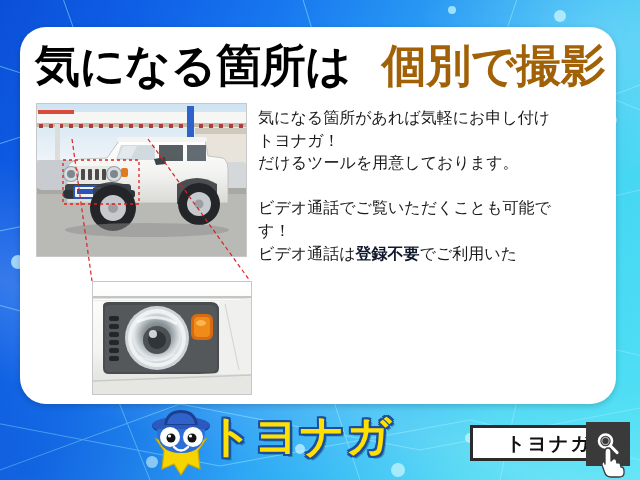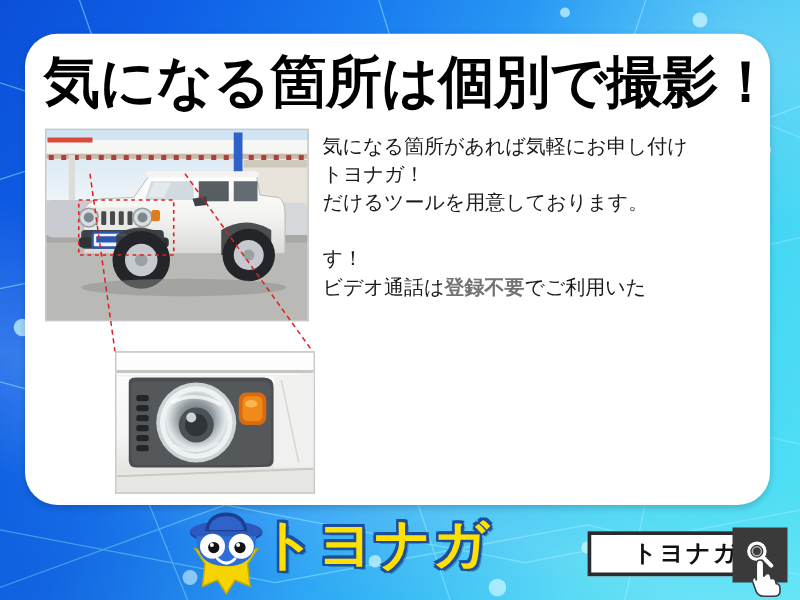--- a/index.html
+++ b/index.html
@@ -66,21 +66,22 @@
     display: flex;
     align-items: center;
     white-space: nowrap;
     font-size: 45px;
     font-weight: bold;
     letter-spacing: -0.5px;
     color: #000000;
     line-height: 1;
   }
   .headline .red {
-    color: #000000;
+    color: #a16207;
+    margin-left: 31px;
   }
 
   
   .photo {
     position: absolute;
     border: 1px solid #c8c8c8;
     overflow: hidden;
     background: #cfd4d8;
   }
   .photo-main {
@@ -111,21 +112,21 @@
     left: 238px;
     top: 80px;
     width: 348px;
     color: #1a1a1a;
     font-size: 16px;
     line-height: 1.42;
   }
   .copy p { margin: 0; }
   .copy .gap { height: 22px; }
   .copy .red {
-    color: #737373;
+    color: #0f172a;
     font-weight: bold;
   }
 
   
   .footer {
     position: absolute;
     left: 0;
     top: 404px;
     width: 640px;
     height: 76px;
@@ -395,20 +396,21 @@
         <line x1="52" y1="112" x2="72" y2="254"></line>
         <line x1="128" y1="112" x2="230" y2="254"></line>
       </g>
     </svg>
 
     <div class="copy">
       <p>気になる箇所があれば気軽にお申し付け</p>
       <p>トヨナガ！</p>
       <p>だけるツールを用意しております。</p>
       <div class="gap"></div>
+      <p>ビデオ通話でご覧いただくことも可能で</p>
       <p>す！</p>
       <p><span>ビデオ通話は</span><span class="red">登録不要</span><span>でご利用いた</span></p>
     </div>
   </div>
 
   <div class="footer"></div>
 
   <svg class="mascot" viewBox="0 0 66 68">
 
     <path d="M33 30 L43 34 L58 30 L50 42 L52 60 L40 55 L33 66 L26 55 L14 60 L16 42 L8 30 L23 34 Z" fill="#f5d400" stroke="#c9a800" stroke-width="1.2"></path>

